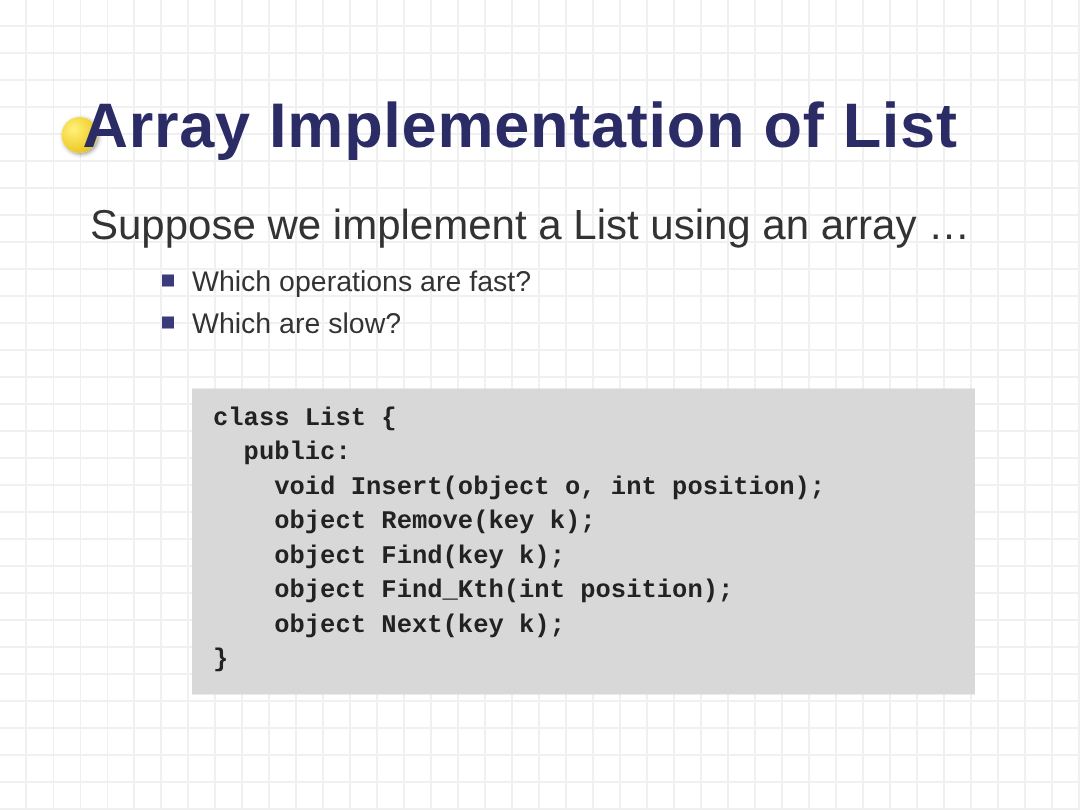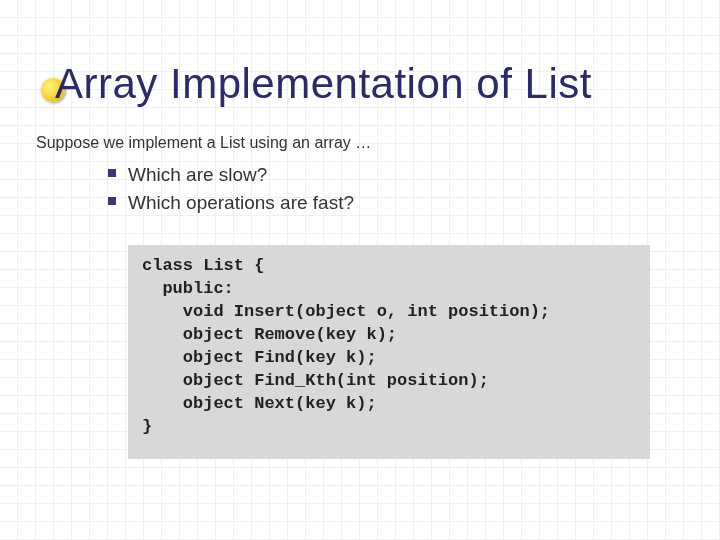--- a/index.html
+++ b/index.html
@@ -14,20 +14,21 @@
   }
   .slide {
     position: relative;
     width: 720px;
     height: 540px;
     padding: 0;
   }
   .title-wrap {
     position: relative;
     margin: 60px 0 18px 55px;
+    font-weight: bold;
   }
   .accent {
     position: absolute;
     left: -14px;
     bottom: 6px;
     width: 24px;
     height: 24px;
     border-radius: 50%;
     background: radial-gradient(circle at 35% 35%, #fff27a 0%, #f5d742 45%, #d8b90a 100%);
     box-shadow: 1px 1px 3px rgba(0,0,0,0.4);
@@ -35,22 +36,22 @@
   }
   .title {
     position: relative;
     font-family: "Trebuchet MS", Verdana, sans-serif;
     font-size: 42px;
     color: #2b2b66;
     letter-spacing: 0.5px;
     z-index: 1;
   }
   .intro {
-    margin: 26px 0 0 36px;
-    font-size: 16px;
+    margin: 26px 0 0 60px;
+    font-size: 28px;
     color: #333;
   }
   .bullets {
     margin: 10px 0 0 108px;
     list-style: none;
   }
   .bullets li {
     position: relative;
     font-size: 19px;
     color: #333;
@@ -64,21 +65,21 @@
     left: 0;
     top: 7px;
     width: 8px;
     height: 8px;
     background: #3a3a7a;
   }
   .codebox {
     margin: 30px 0 0 128px;
     width: 522px;
     background: #d8d8d8;
-    padding: 10px 14px 20px 14px;
+    padding: 10px 14px 10px 14px;
     font-family: "Courier New", Courier, monospace;
     font-size: 17px;
     font-weight: bold;
     color: #222;
     line-height: 1.35;
     white-space: pre;
   }
   .footer {
     position: absolute;
     bottom: 15px;
@@ -94,22 +95,22 @@
 <div class="slide">
 
   <div class="title-wrap">
     <div class="accent"></div>
     <div class="title">Array Implementation of List</div>
   </div>
 
   <div class="intro">Suppose we implement a List using an array …</div>
 
   <ul class="bullets">
+    <li>Which operations are fast?</li>
     <li>Which are slow?</li>
-    <li>Which operations are fast?</li>
   </ul>
 
   <div class="codebox">class List {
   public:
     void Insert(object o, int position);
     object Remove(key k);
     object Find(key k);
     object Find_Kth(int position);
     object Next(key k);
 }</div>

